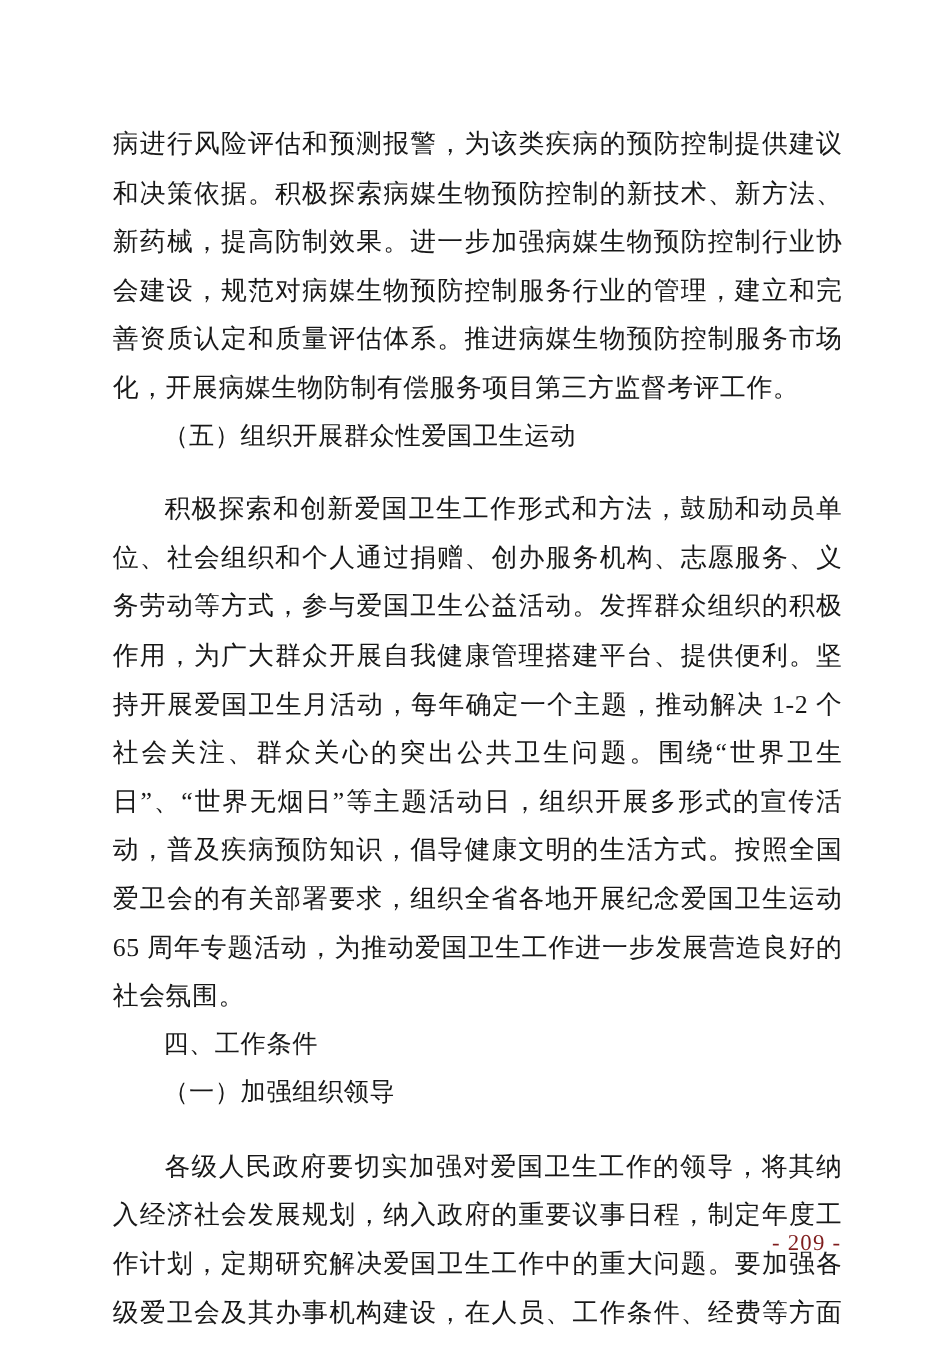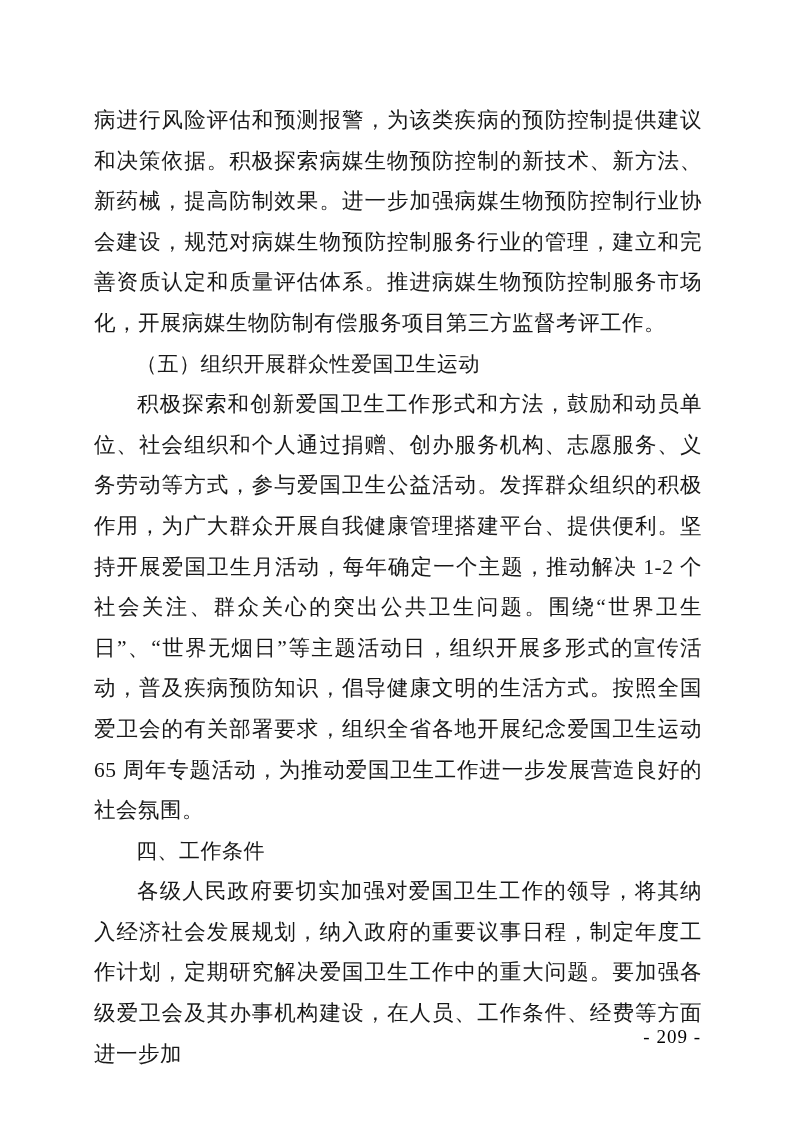--- a/index.html
+++ b/index.html
@@ -26,45 +26,47 @@
     margin: 0;
     font-size: 21.5px;
     line-height: 40.6px;
     text-align: justify;
     text-justify: inter-ideograph;
     letter-spacing: 0.5px;
     word-break: break-all;
   }
   .indent {
     text-indent: 2em;
+    margin-top: 20px;
   }
   .no-indent {
     text-indent: 0;
   }
   .heading {
     font-weight: normal;
     text-indent: 2em;
     font-family: "Liberation Sans", "DejaVu Sans", sans-serif;
     font-size: 21px;
   }
   .page-number {
     position: absolute;
     top: 1026px;
     right: 92px;
     font-size: 19px;
     letter-spacing: 1px;
-    color: #000000;
+    color: #7f1d1d;
     font-family: "Liberation Serif", "DejaVu Serif", serif;
   }
 </style>
 </head>
 <body>
 
 <div class="page">
   <div class="content">
     <p class="para no-indent">病进行风险评估和预测报警，为该类疾病的预防控制提供建议和决策依据。积极探索病媒生物预防控制的新技术、新方法、新药械，提高防制效果。进一步加强病媒生物预防控制行业协会建设，规范对病媒生物预防控制服务行业的管理，建立和完善资质认定和质量评估体系。推进病媒生物预防控制服务市场化，开展病媒生物防制有偿服务项目第三方监督考评工作。</p>
     <p class="para heading">（五）组织开展群众性爱国卫生运动</p>
     <p class="para indent">积极探索和创新爱国卫生工作形式和方法，鼓励和动员单位、社会组织和个人通过捐赠、创办服务机构、志愿服务、义务劳动等方式，参与爱国卫生公益活动。发挥群众组织的积极作用，为广大群众开展自我健康管理搭建平台、提供便利。坚持开展爱国卫生月活动，每年确定一个主题，推动解决 1-2 个社会关注、群众关心的突出公共卫生问题。围绕“世界卫生日”、“世界无烟日”等主题活动日，组织开展多形式的宣传活动，普及疾病预防知识，倡导健康文明的生活方式。按照全国爱卫会的有关部署要求，组织全省各地开展纪念爱国卫生运动 65 周年专题活动，为推动爱国卫生工作进一步发展营造良好的社会氛围。</p>
     <p class="para heading">四、工作条件</p>
+    <p class="para heading">（一）加强组织领导</p>
     <p class="para indent">各级人民政府要切实加强对爱国卫生工作的领导，将其纳入经济社会发展规划，纳入政府的重要议事日程，制定年度工作计划，定期研究解决爱国卫生工作中的重大问题。要加强各级爱卫会及其办事机构建设，在人员、工作条件、经费等方面进一步加</p>
   </div>
   <div class="page-number">- 209 -</div>
 </div>
 
 </body></html>

